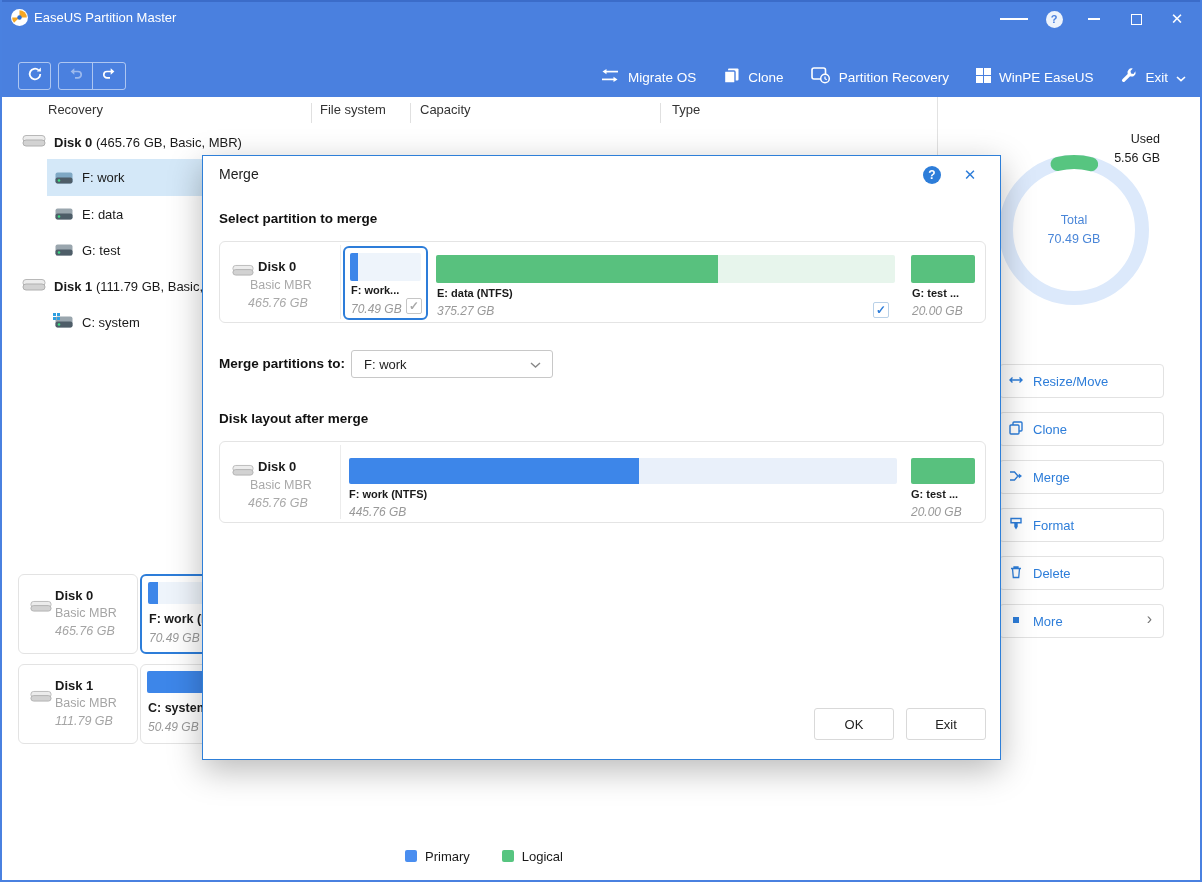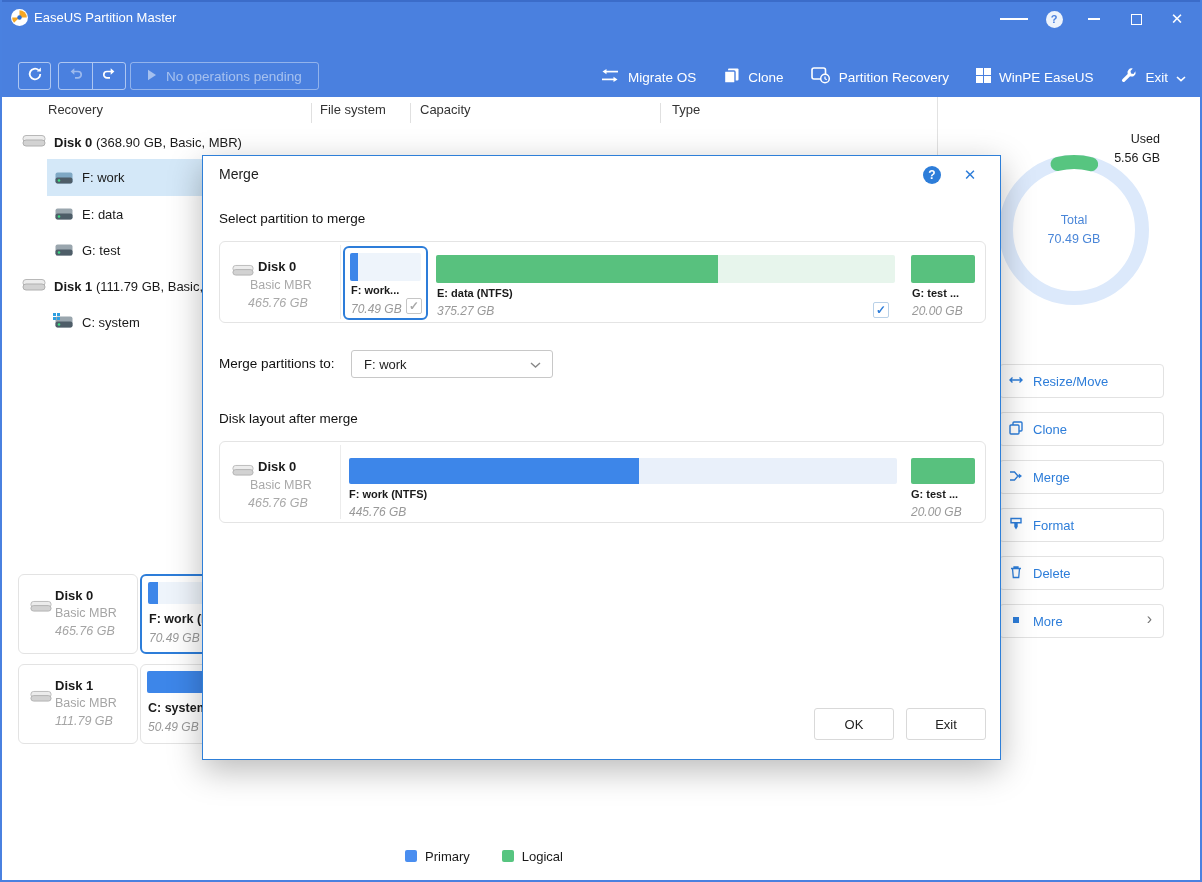--- a/index.html
+++ b/index.html
@@ -65,21 +65,21 @@
   .rp-used { position:absolute; left:1096px; top:130px; width:64px; text-align:right; font-size:12.5px; color:#1a1a1a; line-height:19px; }
   .rp-total { position:absolute; left:1014px; top:211px; width:120px; text-align:center; font-size:12.5px; color:#4a86d8; line-height:19px; }
   .rp-btn { position:absolute; left:999px; width:165px; height:34px; background:#fff; border:1px solid #e2e2e2; border-radius:4px; display:flex; align-items:center; gap:10px; padding-left:9px; color:#2d7dd9; font-size:13px; }
   .rp-btn .chev { position:absolute; right:11px; color:#777; font-size:16px; top:5px; }
 
   
   .dialog { position:absolute; left:202px; top:155px; width:799px; height:605px; background:#fff; border:1px solid #2e7fd8; box-shadow:0 10px 32px rgba(0,0,0,.28); z-index:10; }
   .dlg-title { position:absolute; left:16px; top:10px; font-size:14px; color:#222; }
   .dlg-help { position:absolute; left:720px; top:10px; width:18px; height:18px; border-radius:50%; background:#2d7dd9; color:#fff; font-size:12px; font-weight:bold; display:flex; align-items:center; justify-content:center; }
   .dlg-close { position:absolute; left:757px; top:9px; width:20px; height:20px; color:#2d7dd9; font-size:15px; display:flex; align-items:center; justify-content:center; }
-  .dlg-h { position:absolute; left:16px; font-size:13.5px; font-weight:normal; color:#111; }
+  .dlg-h { position:absolute; left:16px; font-size:13.5px; font-weight:bold; color:#111; }
   .dlg-rowbox { position:absolute; left:16px; width:767px; height:82px; border:1px solid #e4e4e4; border-radius:6px; background:#fff; }
   .di-ic { position:absolute; left:12px; top:21px; }
   .di-nm { position:absolute; left:38px; top:17px; font-size:13px; font-weight:bold; color:#1a1a1a; }
   .di-kd { position:absolute; left:30px; top:36px; font-size:12.5px; color:#a9a9a9; }
   .di-sz { position:absolute; left:28px; top:54px; font-size:12.5px; color:#a9a9a9; font-style:italic; }
   .di-vline { position:absolute; left:120px; top:3px; width:1px; height:74px; background:#ececec; }
   .pbar { position:absolute; border-radius:2px; overflow:hidden; }
   .pbar .fill { height:100%; }
   .plb { position:absolute; font-size:11px; font-weight:bold; color:#1a1a1a; white-space:nowrap; }
   .psz { position:absolute; font-size:12px; color:#999; font-style:italic; white-space:nowrap; }
@@ -139,26 +139,20 @@
               <path d="M6.3 1.2 2.6 4.5l3.7 3.3z" fill="#fff"></path>
             </svg></span>
       </div>
       <div class="half">
         <span><svg width="16" height="14" viewBox="0 0 16 14">
               <path d="M11.5 4.5H6a3.2 3.2 0 0 0 0 6.4h3" fill="none" stroke="#fff" stroke-width="1.7"></path>
               <path d="M9.7 1.2l3.7 3.3-3.7 3.3z" fill="#fff"></path>
             </svg></span>
       </div>
     </div>
-    <div class="tb-pending">
-      <span><svg width="10" height="12" viewBox="0 0 10 12">
-            <path d="M1 .8v10.4L9 6z" fill="rgba(255,255,255,.5)"></path>
-          </svg></span>
-      <span>No operations pending</span>
-    </div>
 
     <div class="tb-right">
       <div class="tb-action">
         <span><svg width="20" height="15" viewBox="0 0 20 15">
               <path d="M6 3.6h12" stroke="#fff" stroke-width="1.7"></path>
               <path d="M6.5 1 2.5 3.6l4 2.6z" fill="#fff"></path>
               <path d="M2 11.4h12" stroke="#fff" stroke-width="1.7"></path>
               <path d="M13.5 8.8l4 2.6-4 2.6z" fill="#fff"></path>
             </svg></span>
         <span>Migrate OS</span>
@@ -205,21 +199,21 @@
   <span class="colhead" style="left:672px">Type</span>
   <div class="colsep" style="left:311px"></div>
   <div class="colsep" style="left:410px"></div>
   <div class="colsep" style="left:660px"></div>
 
   <div class="tree-row tree-ind-disk" style="top:124px">
     <span><svg width="24" height="14" viewBox="0 0 24 14">
           <rect x="1" y="1.5" width="22" height="6.5" rx="3" fill="#ececec" stroke="#b8b8b8"></rect>
           <rect x="1" y="6" width="22" height="6" rx="3" fill="#d2d2d2" stroke="#b0b0b0"></rect>
         </svg></span>
-    <span><b>Disk 0</b>&nbsp;<span>(368.90 GB, Basic, MBR)</span></span>
+    <span><b>Disk 0</b>&nbsp;<span>(465.76 GB, Basic, MBR)</span></span>
   </div>
 
   <div class="tree-row sel tree-ind-part" style="top:159px;height:37px">
     <span class="particon"><svg width="18" height="12" viewBox="0 0 18 12">
           <rect x=".5" y=".5" width="17" height="11" rx="2" fill="#7fa8c4"></rect>
           <rect x=".5" y="5.5" width="17" height="6" rx="2" fill="#4e5d68"></rect>
           <circle cx="4" cy="8.5" r="1.3" fill="#3ddc84"></circle>
         </svg></span>
     <span>F: work</span>
   </div>

